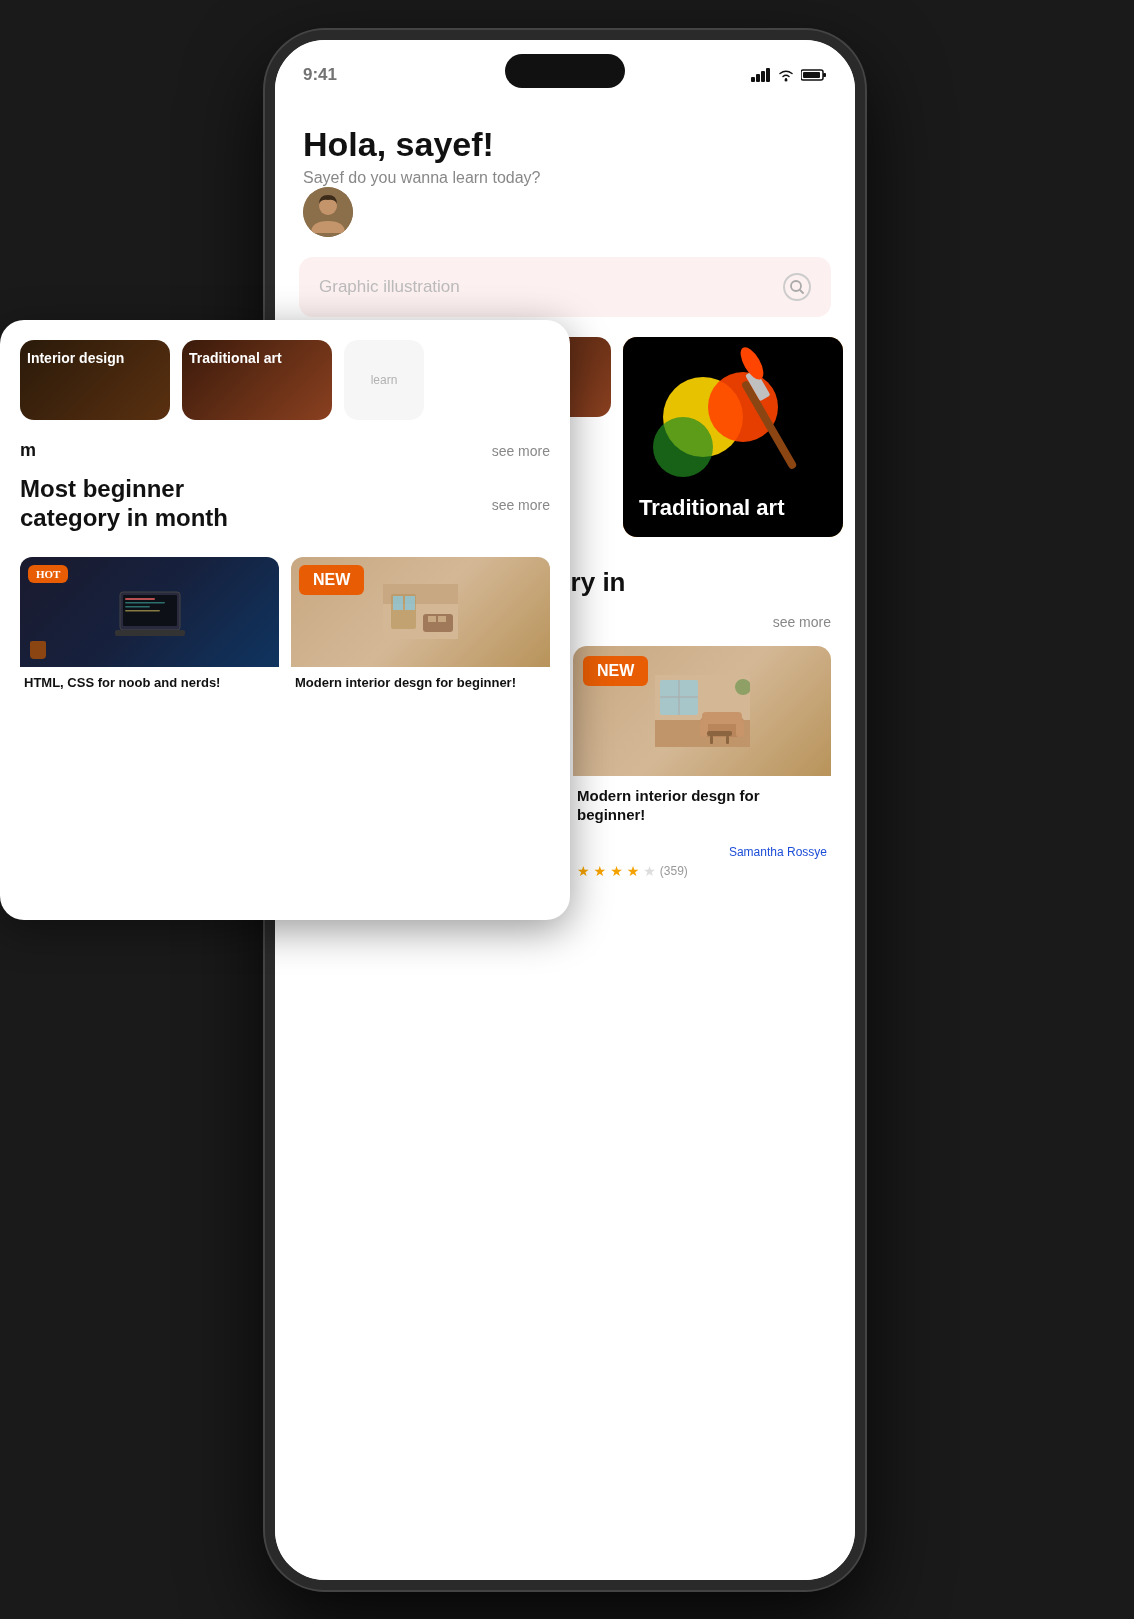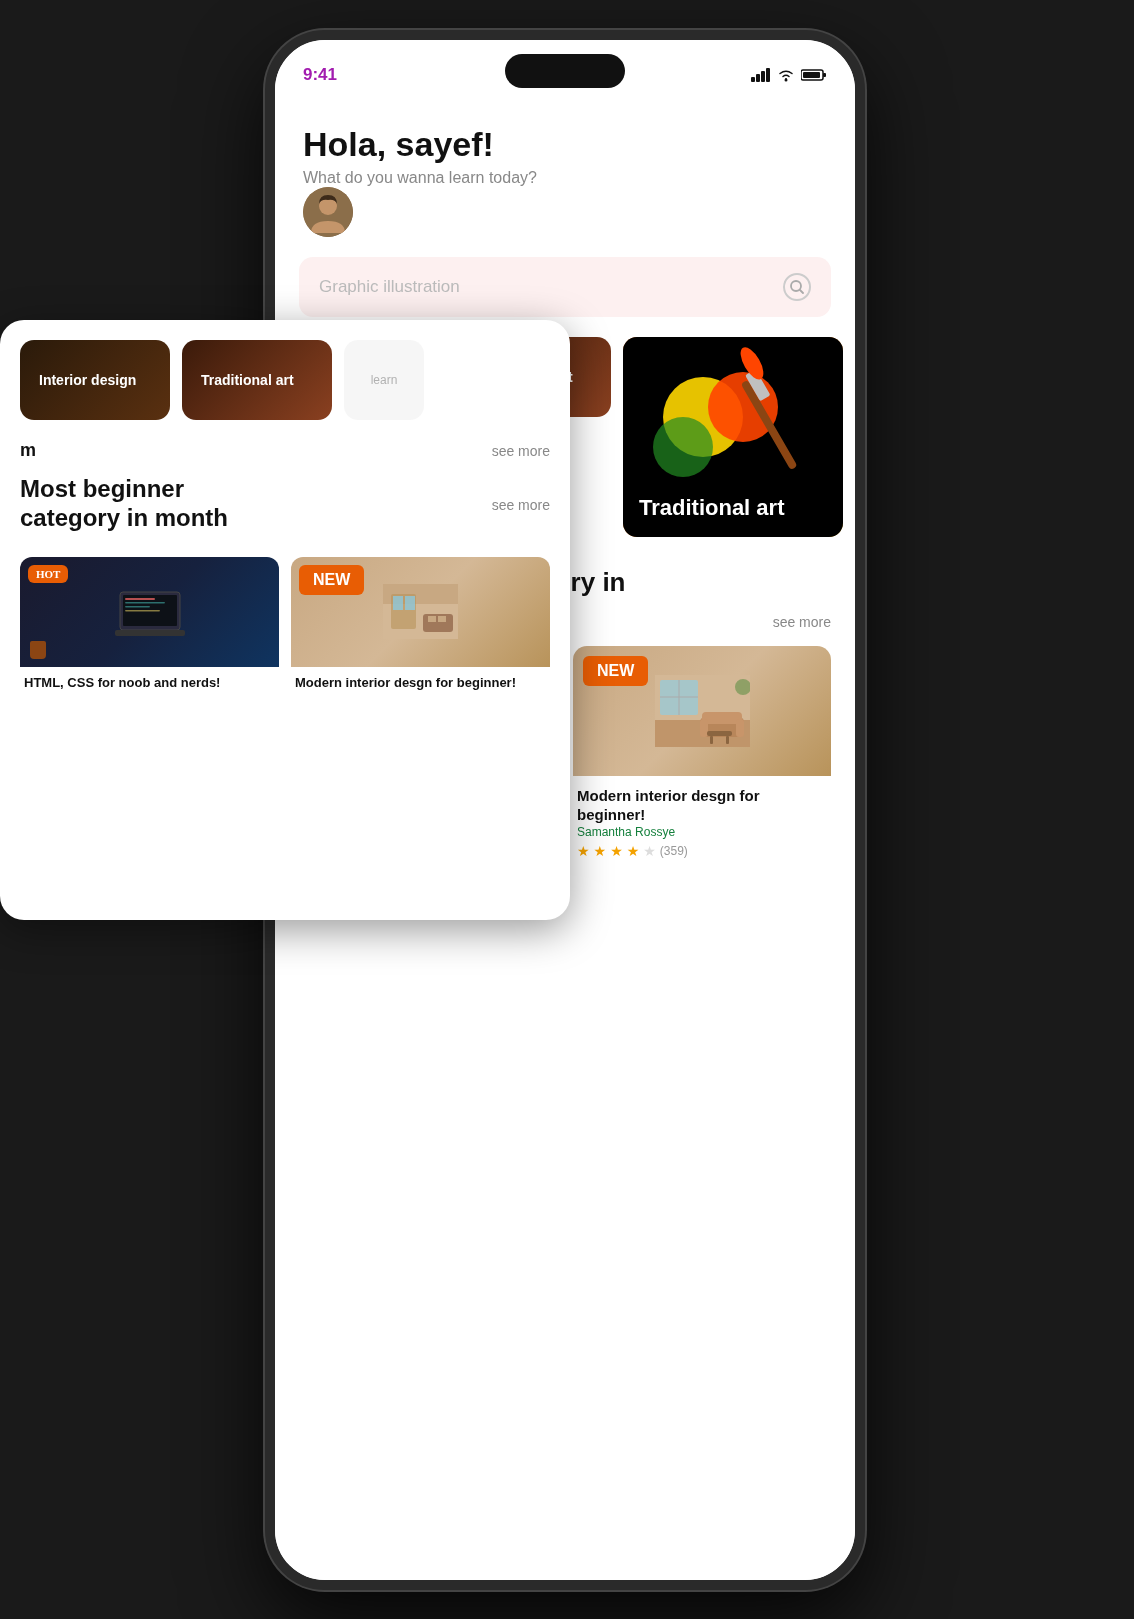--- a/index.html
+++ b/index.html
@@ -49,21 +49,21 @@
       display: flex;
       align-items: center;
       justify-content: space-between;
       padding: 12px 28px 0;
       background: #fff;
       z-index: 5;
     }
     .status-time {
       font-size: 17px;
       font-weight: 600;
-      color: #a21caf;
+      color: #737373;
     }
     .status-icons {
       display: flex;
       align-items: center;
       gap: 6px;
     }
 
     
     .phone-content {
       position: absolute;
@@ -152,22 +152,22 @@
       overflow: hidden;
       flex-shrink: 0;
       width: 150px;
       height: 80px;
       position: relative;
     }
     .chip-bg {
       width: 100%;
       height: 100%;
       display: flex;
-      align-items: center;
-      padding: 10px 19px;
+      align-items: flex-start;
+      padding: 10px 7px;
     }
     .chip-bg-interior {
       background: linear-gradient(135deg, #2a1a0a 0%, #5a3010 100%);
     }
     .chip-bg-traditional {
       background: linear-gradient(135deg, #3a1a0a 0%, #8a4020 100%);
     }
     .chip-label {
       font-size: 14px;
       font-weight: 600;
@@ -239,22 +239,23 @@
       padding: 10px 4px 4px;
     }
     .card-title {
       font-size: 15px;
       font-weight: 600;
       color: #111;
       line-height: 1.3;
     }
     .card-author {
       font-size: 12px;
-      color: #15803d;
-      margin-top: 0;
+      color: #1d4ed8;
+      margin-top: 20px;
+      text-align: right;
     }
     .card-rating {
       display: flex;
       align-items: center;
       gap: 4px;
       margin-top: 4px;
     }
     .star { color: #f4a200; font-size: 14px; }
     .rating-count { font-size: 12px; color: #999; }
 
@@ -446,21 +447,21 @@
         <rect x="2" y="4" width="17" height="6" rx="1" fill="#111"></rect>
       </svg>
     </div>
   </div>
 
   <div class="phone-content">
 
     <div class="header">
       <div class="header-text">
         <h1>Hola, sayef!</h1>
-        <p>What do you wanna learn today?</p>
+        <p>Sayef do you wanna learn today?</p>
       </div>
       <div class="avatar">
         <div class="avatar-img">
 
           <svg width="50" height="50" viewBox="0 0 50 50">
             <circle cx="25" cy="25" r="25" fill="#8b6e4a"></circle>
             <circle cx="25" cy="19" r="9" fill="#c4956a"></circle>
             <path d="M8 46 Q8 34 25 34 Q42 34 42 46" fill="#c4956a"></path>
 
             <path d="M16 17 Q16 8 25 8 Q34 8 34 17 Q32 12 25 13 Q18 12 16 17Z" fill="#3d2b1a"></path>

